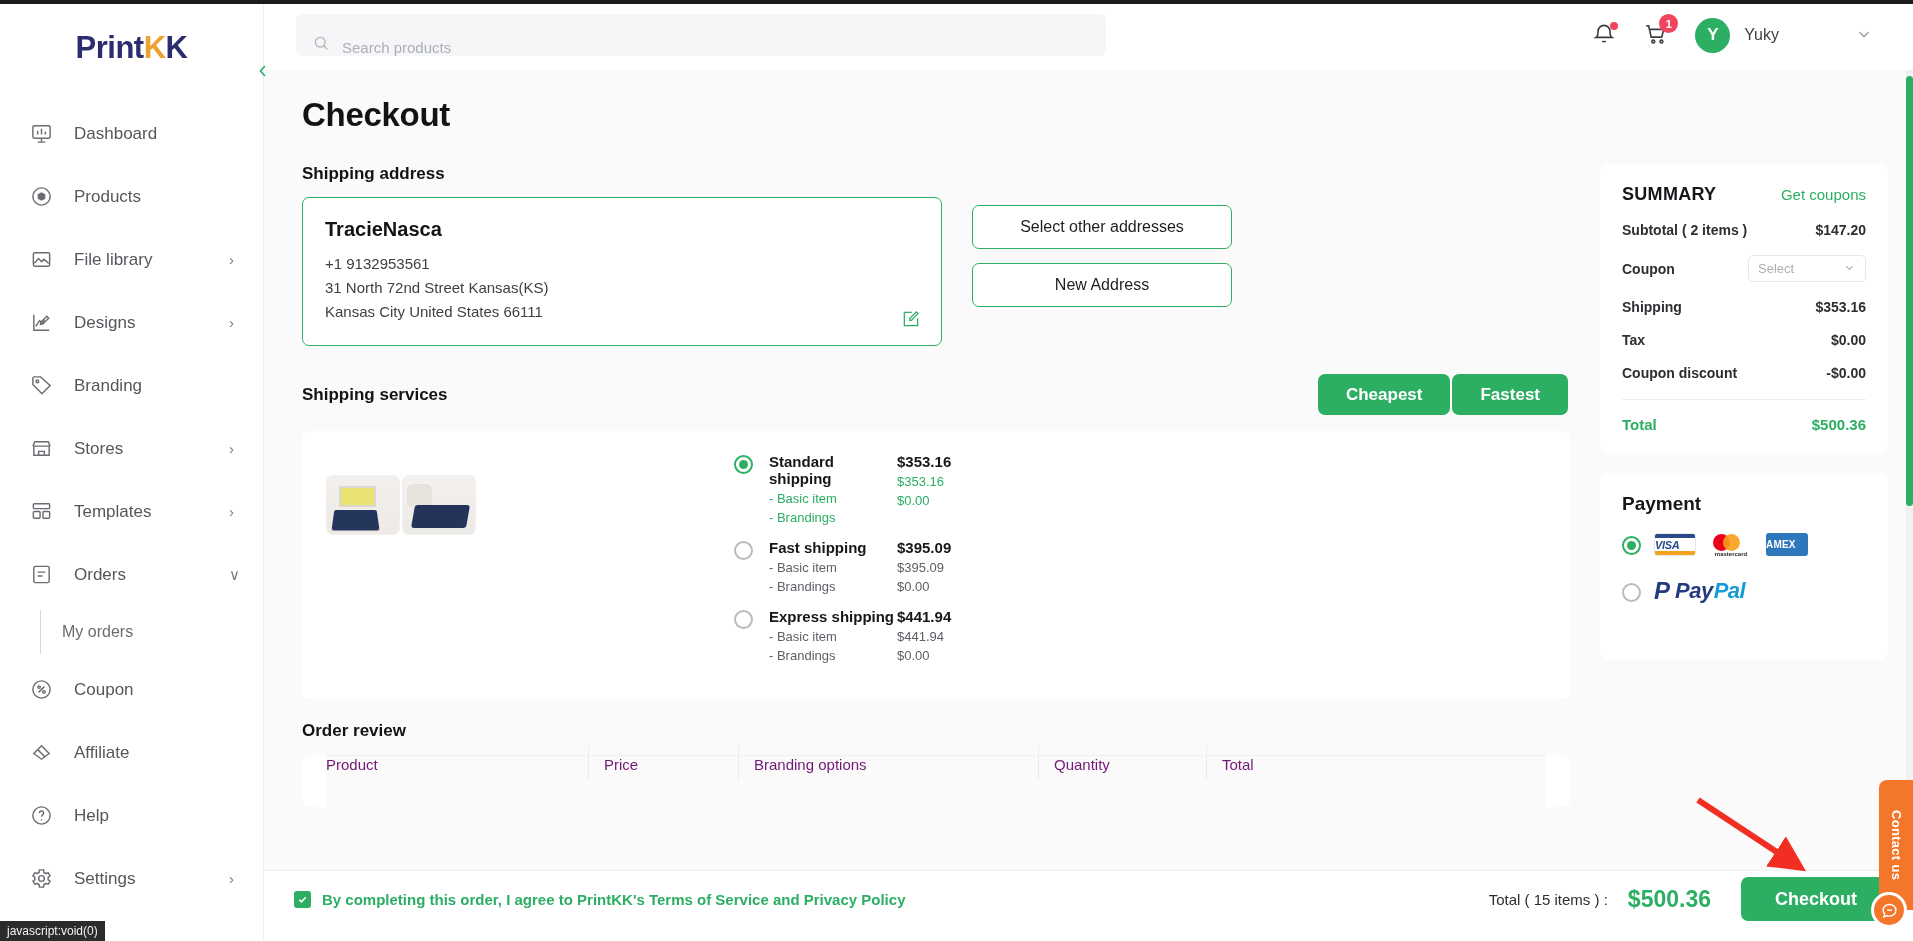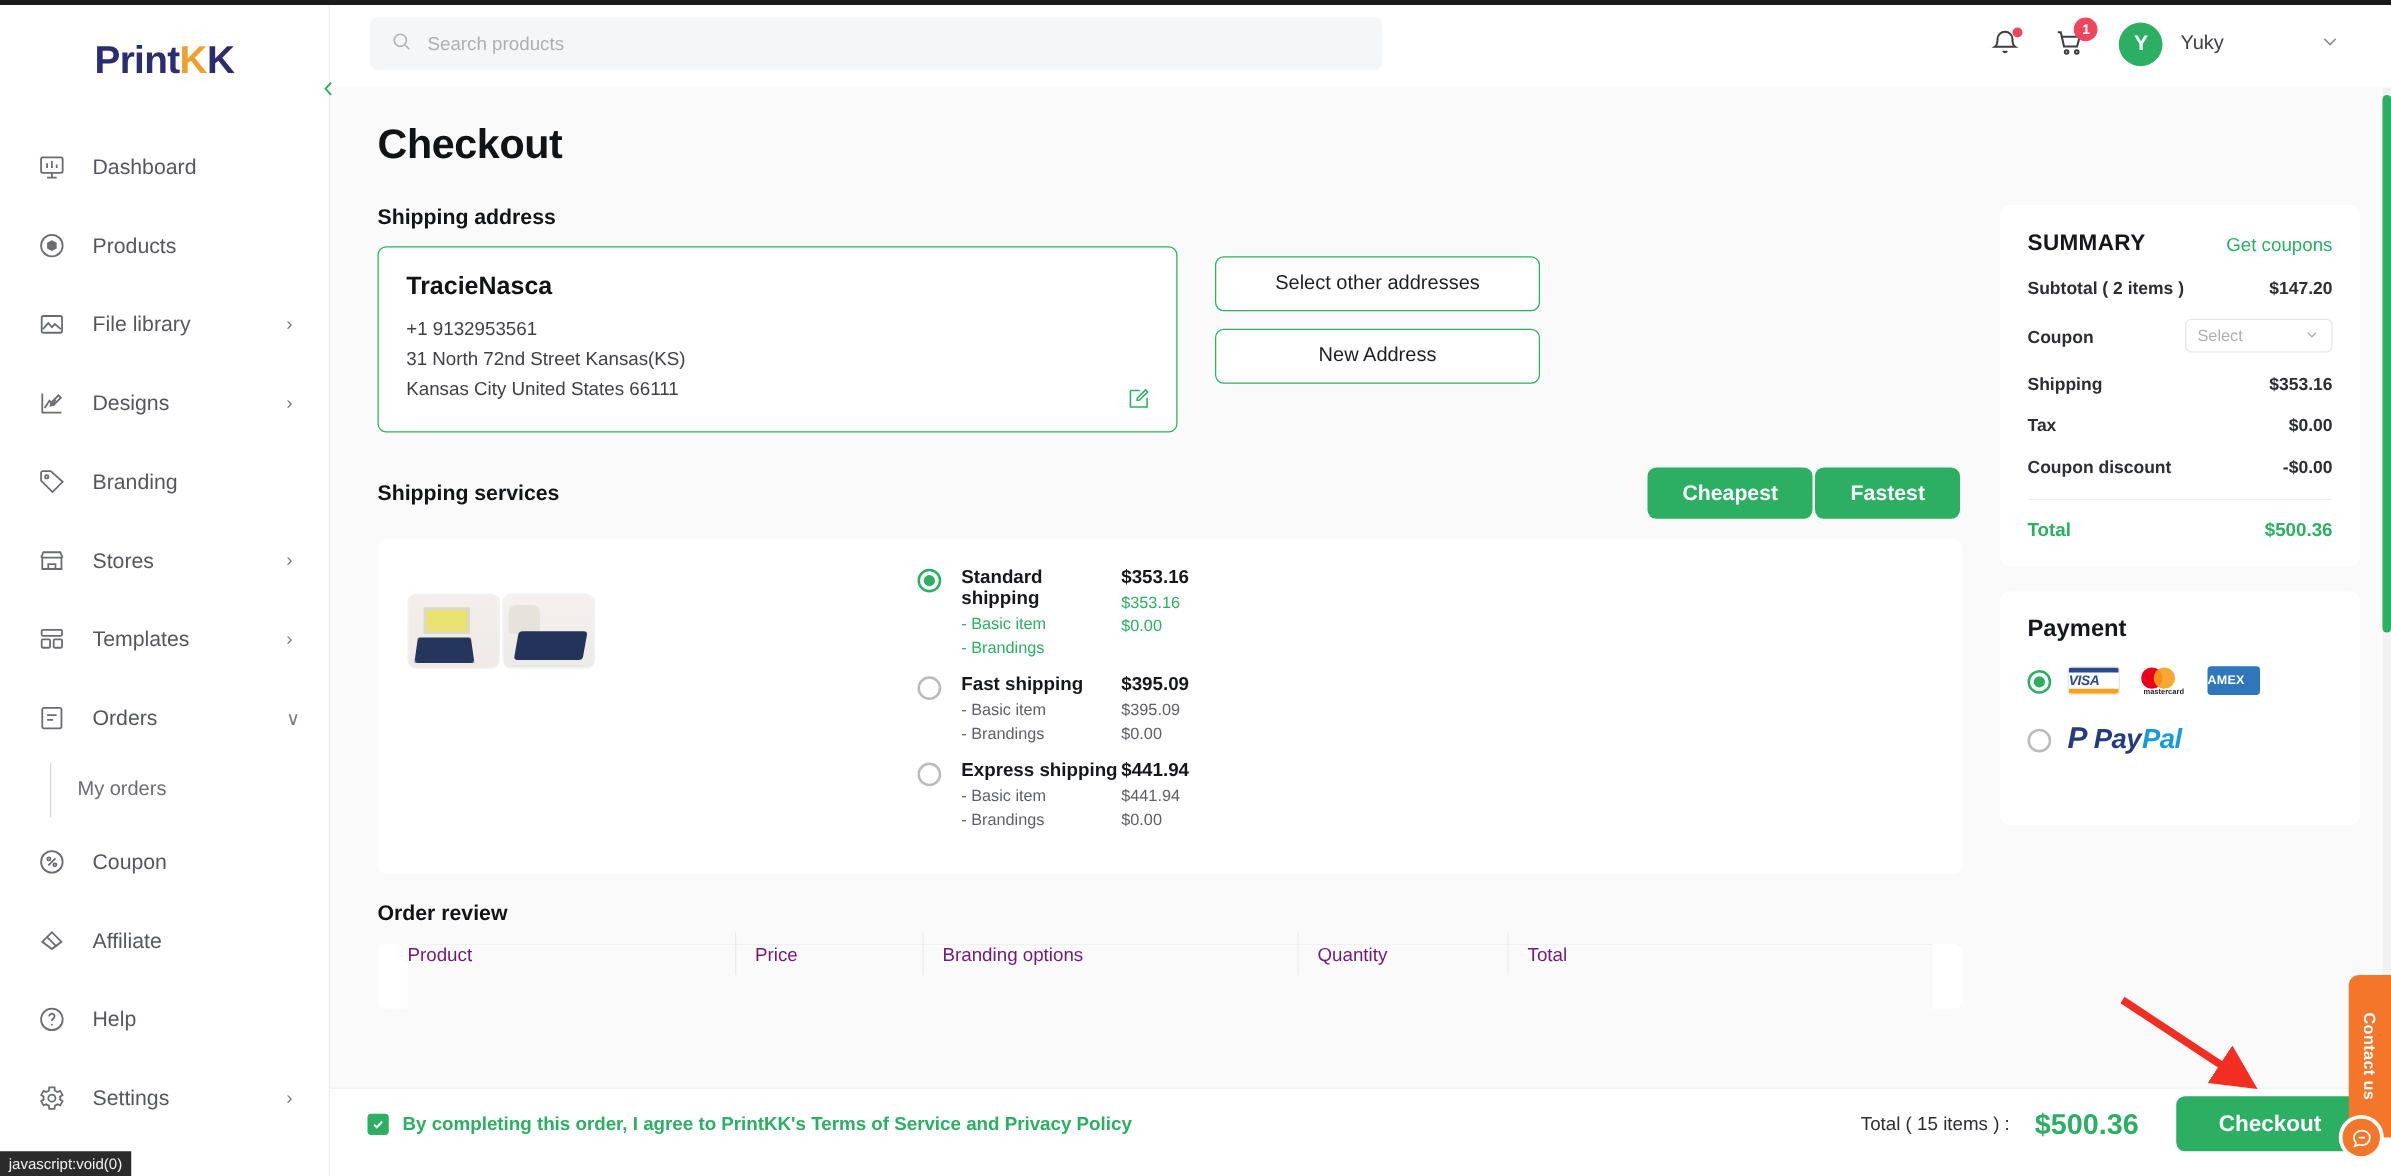--- a/index.html
+++ b/index.html
@@ -47,21 +47,21 @@
     background: transparent;
   }
 
   
   #topbar {
     position: absolute; left: 264px; top: 0; right: 0; height: 70px;
     background: #fff; display: flex; align-items: center; padding: 0 22px 0 22px;
   }
   #search-wrap {
     width: 810px; height: 42px; background: #f5f6f7; border-radius: 6px;
-    display: flex; align-items: center; padding: 0 16px; margin-left: 10px;
+    display: flex; align-items: flex-end; padding: 0 16px; margin-left: 10px;
   }
   #search-wrap svg { flex: 0 0 18px; color: #b3b5b9; }
   #search-input {
     border: none; outline: none; background: transparent; margin-left: 12px;
     font-size: 15px; color: #4a4c50; width: 100%;
     font-family: "Liberation Sans", sans-serif;
   }
   #search-input::placeholder { color: #adafb3; }
   #topbar-right { margin-left: auto; display: flex; align-items: center; gap: 24px; padding-right: 18px; }
   .tb-icon { position: relative; width: 28px; height: 28px; color: #3c3e42; cursor: pointer; }
@@ -176,21 +176,21 @@
     border-top: 1px solid #f0f0f0; font-size: 15px; color: #701a75;
   }
   #order-table-wrap { background:#fff; border-radius:7px; margin-top: 14px; padding: 0 24px; }
   #order-table-head .th { position: relative; }
   #order-table-head .th + .th::before {
     content:""; position:absolute; left:-16px; top:-10px; height: 34px; width:1px; background:#ececec;
   }
 
   
   .panel { background: #fff; border-radius: 8px; padding: 20px 22px; }
-  #summary-head { display: flex; align-items: flex-end; justify-content: space-between; gap: 12px; }
+  #summary-head { display: flex; align-items: center; justify-content: space-between; gap: 12px; }
   #summary-title { font-size: 18px; font-weight: 700; color: #15171a; letter-spacing: 0.3px; }
   #get-coupons { font-size: 15px; color: #2cae63; cursor: pointer; }
   .sum-row { display: flex; align-items: center; justify-content: space-between; margin-top: 17px; }
   .sum-label { font-size: 14px; font-weight: 700; color: #2c2e32; }
   .sum-value { font-size: 14px; font-weight: 700; color: #2c2e32; }
   #coupon-select {
     width: 118px; height: 27px; border: 1px solid #e6e7e9; border-radius: 5px;
     display: flex; align-items: center; padding: 0 9px; cursor: pointer;
     font-size: 13px; color: #adafb3;
   }

